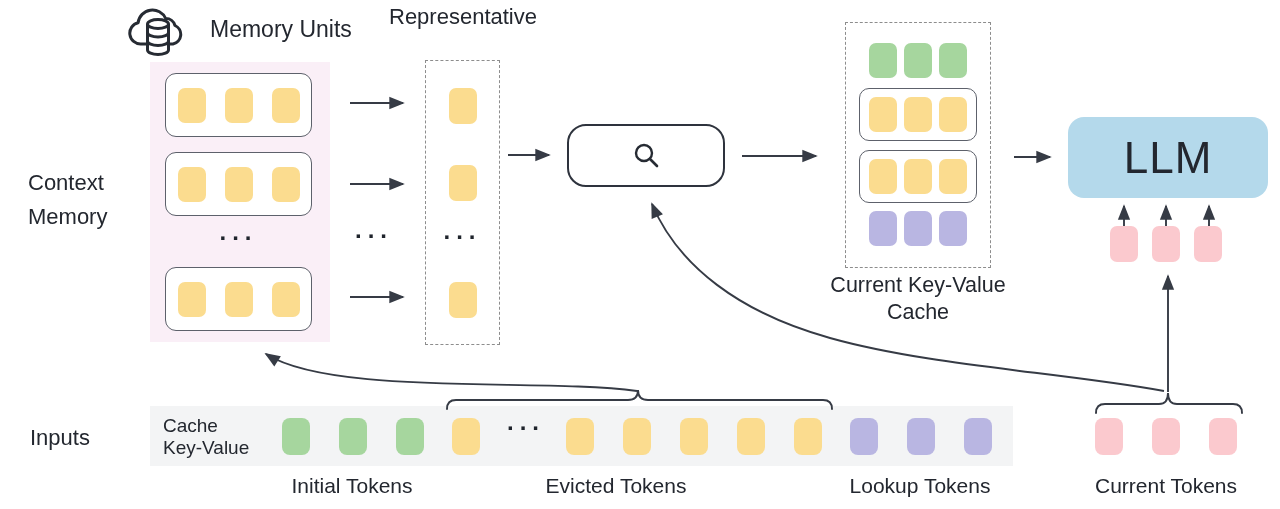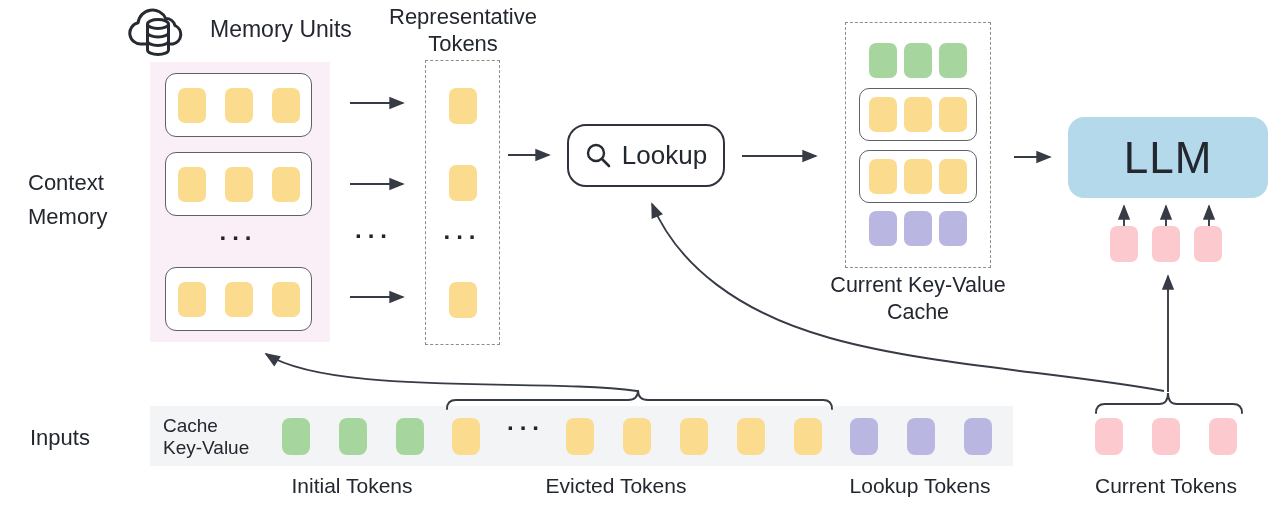--- a/index.html
+++ b/index.html
@@ -79,21 +79,20 @@
         <div class="token" style="background: rgb(251, 220, 143);"></div>
         <div class="token" style="background: rgb(251, 220, 143);"></div>
         <div class="token" style="background: rgb(251, 220, 143);"></div>
       </div>
   </div>
 
   <div class="abs dots" style="left:352px;top:216px;width:44px;">...</div>
 
   <div class="abs center-text" style="left:387px;top:3px;width:152px;font-size:22px;line-height:27px;">
     <div>Representative</div>
-    <div>Tokens</div>
   </div>
   <div class="abs rep-box">
     <div class="rep-slot" style="top:27px;">
         <div class="token" style="background: rgb(251, 220, 143);"></div>
       </div>
     <div class="rep-slot" style="top:104px;">
         <div class="token" style="background: rgb(251, 220, 143);"></div>
       </div>
     <div class="abs dots" style="left:0;top:156px;width:100%;">...</div>
     <div class="rep-slot" style="top:221px;">
@@ -101,21 +100,20 @@
       </div>
   </div>
 
   <div class="abs lookup">
     <span style="display:flex;">
       <svg width="27" height="27" viewBox="0 0 27 27">
         <circle cx="11" cy="11" r="8" fill="none" stroke="#262B33" stroke-width="2.4"></circle>
         <line x1="17" y1="17" x2="24" y2="24" stroke="#262B33" stroke-width="2.6" stroke-linecap="round"></line>
       </svg>
     </span>
-    <span>Lookup</span>
   </div>
 
   <div class="abs kv-box">
     <div class="kv-row" style="top:20px;">
         <div class="token" style="background: rgb(166, 214, 158);"></div>
         <div class="token" style="background: rgb(166, 214, 158);"></div>
         <div class="token" style="background: rgb(166, 214, 158);"></div>
       </div>
     <div class="kv-row boxed" style="top:65px;">
         <div class="token" style="background: rgb(251, 220, 143);"></div>

